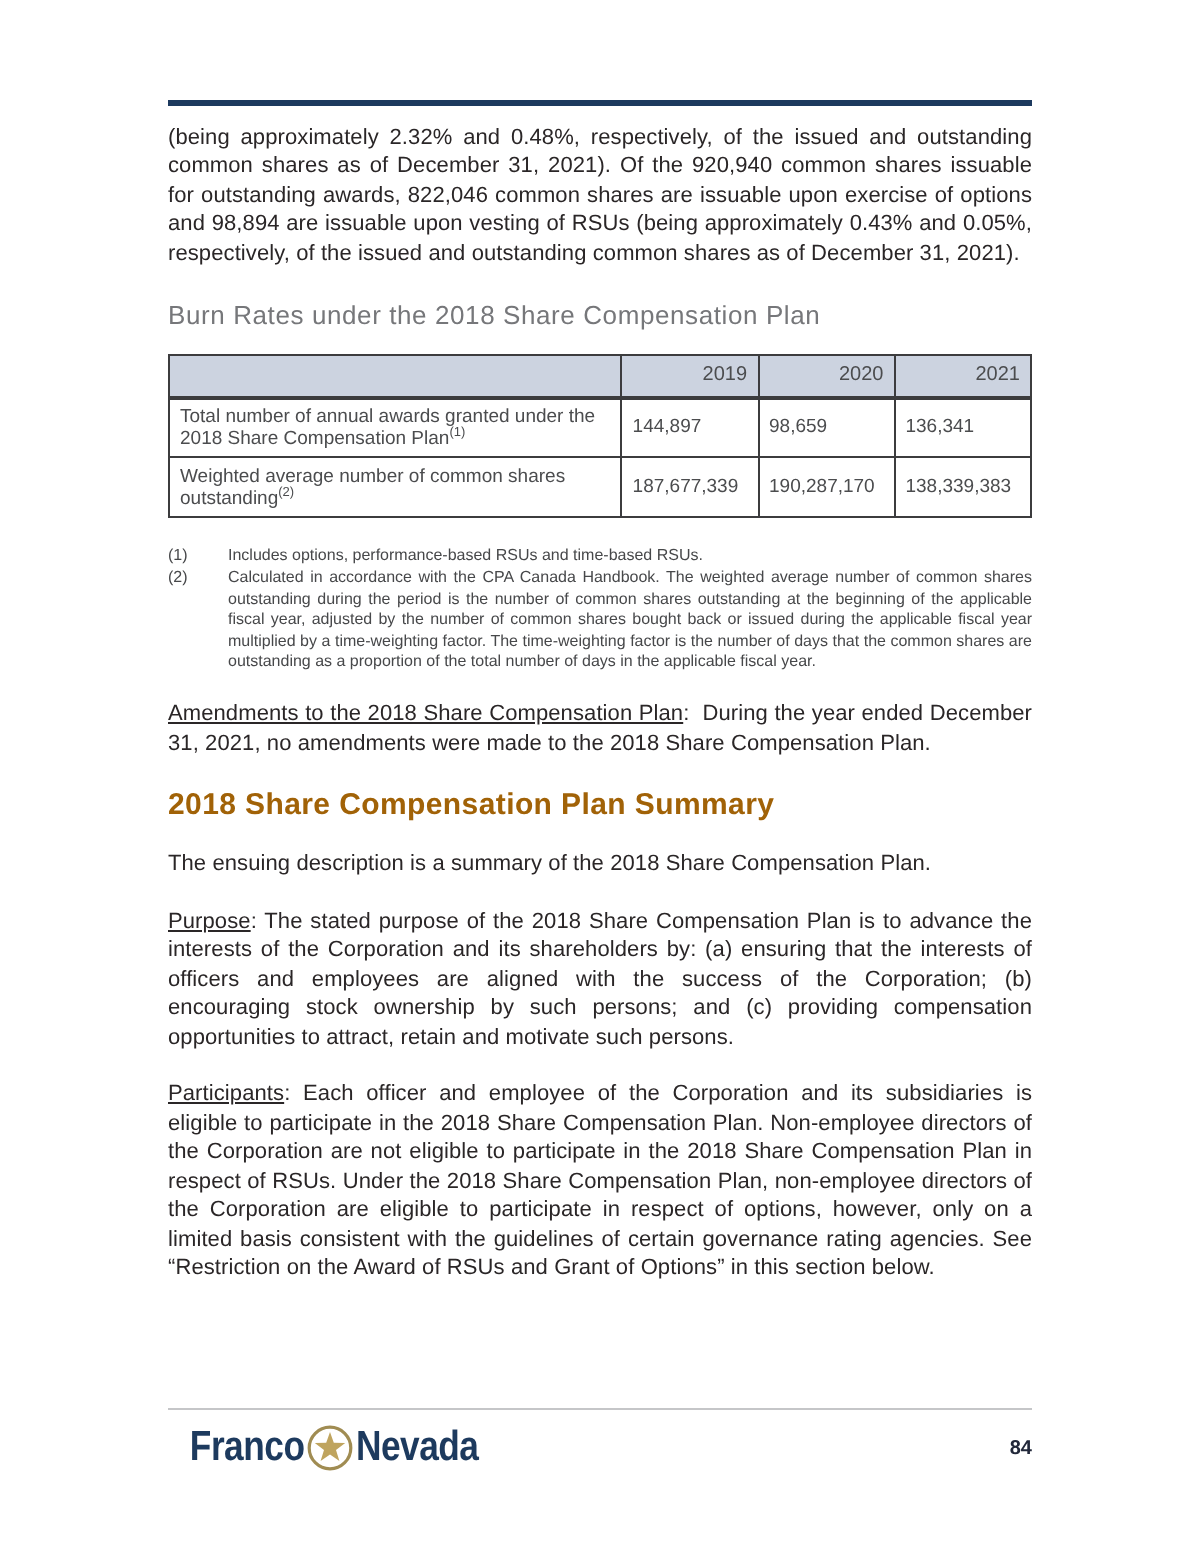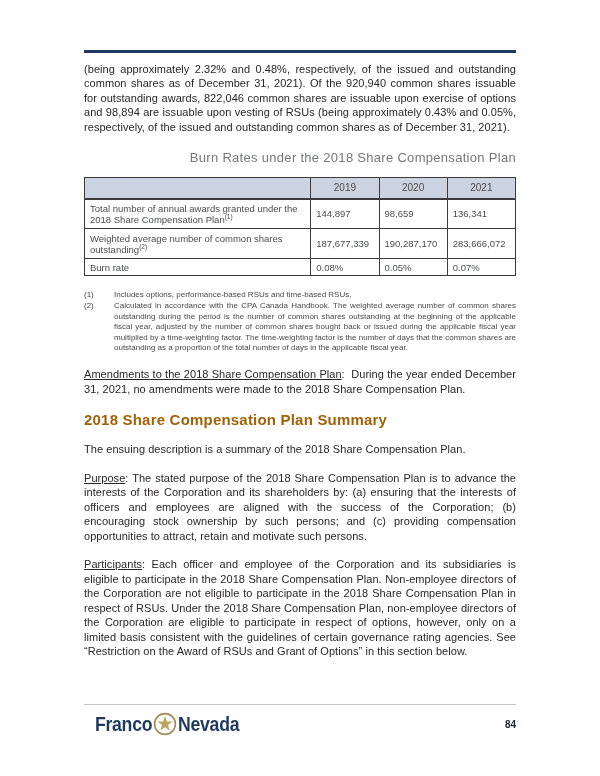--- a/index.html
+++ b/index.html
@@ -26,40 +26,40 @@
     margin-top: 14px;
     font-size: 11px;
     line-height: 14.5px;
     text-align: justify;
     letter-spacing: 0.05px;
   }
   p.body.first { margin-top: 9px; }
   .lead { text-decoration: underline; }
   .table-title {
     margin-top: 16px;
-    text-align: right;
+    text-align: left;
     font-size: 13px;
     color: #76777a;
     letter-spacing: 0.3px;
   }
   table.burn {
     margin-top: 12px;
     width: 100%;
     border-collapse: collapse;
     font-size: 9.5px;
     color: #4b4c4e;
   }
   table.burn th, table.burn td {
     border: 1.5px solid #3c3c3e;
     padding: 2px 5px;
   }
   table.burn thead th {
     background: #ccd3e0;
     font-weight: 400;
-    text-align: center;
+    text-align: right;
     font-size: 10px;
     height: 21px;
     border-bottom-width: 2px;
   }
   table.burn td.label { text-align: left; height: 30px; }
   table.burn td.num { }
   table.burn col.c-label { width: 52.5%; }
   table.burn col.c-year  { width: 15.83%; }
   table.burn tr.short td { height: 17px; }
   sup { font-size: 6.5px; vertical-align: super; line-height: 0; }
@@ -151,27 +151,21 @@
       <tr>
         <td class="label"><span>Total number of annual awards granted under the 2018 Share Compensation Plan</span><sup>(1)</sup></td>
         <td class="num">144,897</td>
         <td class="num">98,659</td>
         <td class="num">136,341</td>
       </tr>
       <tr>
         <td class="label"><span>Weighted average number of common shares outstanding</span><sup>(2)</sup></td>
         <td class="num">187,677,339</td>
         <td class="num">190,287,170</td>
-        <td class="num">283,666,072</td>
-      </tr>
-      <tr class="short">
-        <td class="label"><span>Burn rate</span></td>
-        <td class="num">0.08%</td>
-        <td class="num">0.05%</td>
-        <td class="num">0.07%</td>
+        <td class="num">138,339,383</td>
       </tr>
     </tbody>
   </table>
 
   <div class="notes">
     <div class="note-item">
       <span>(1)</span>
       <span>Includes options, performance-based RSUs and time-based RSUs.</span>
     </div>
     <div class="note-item">

